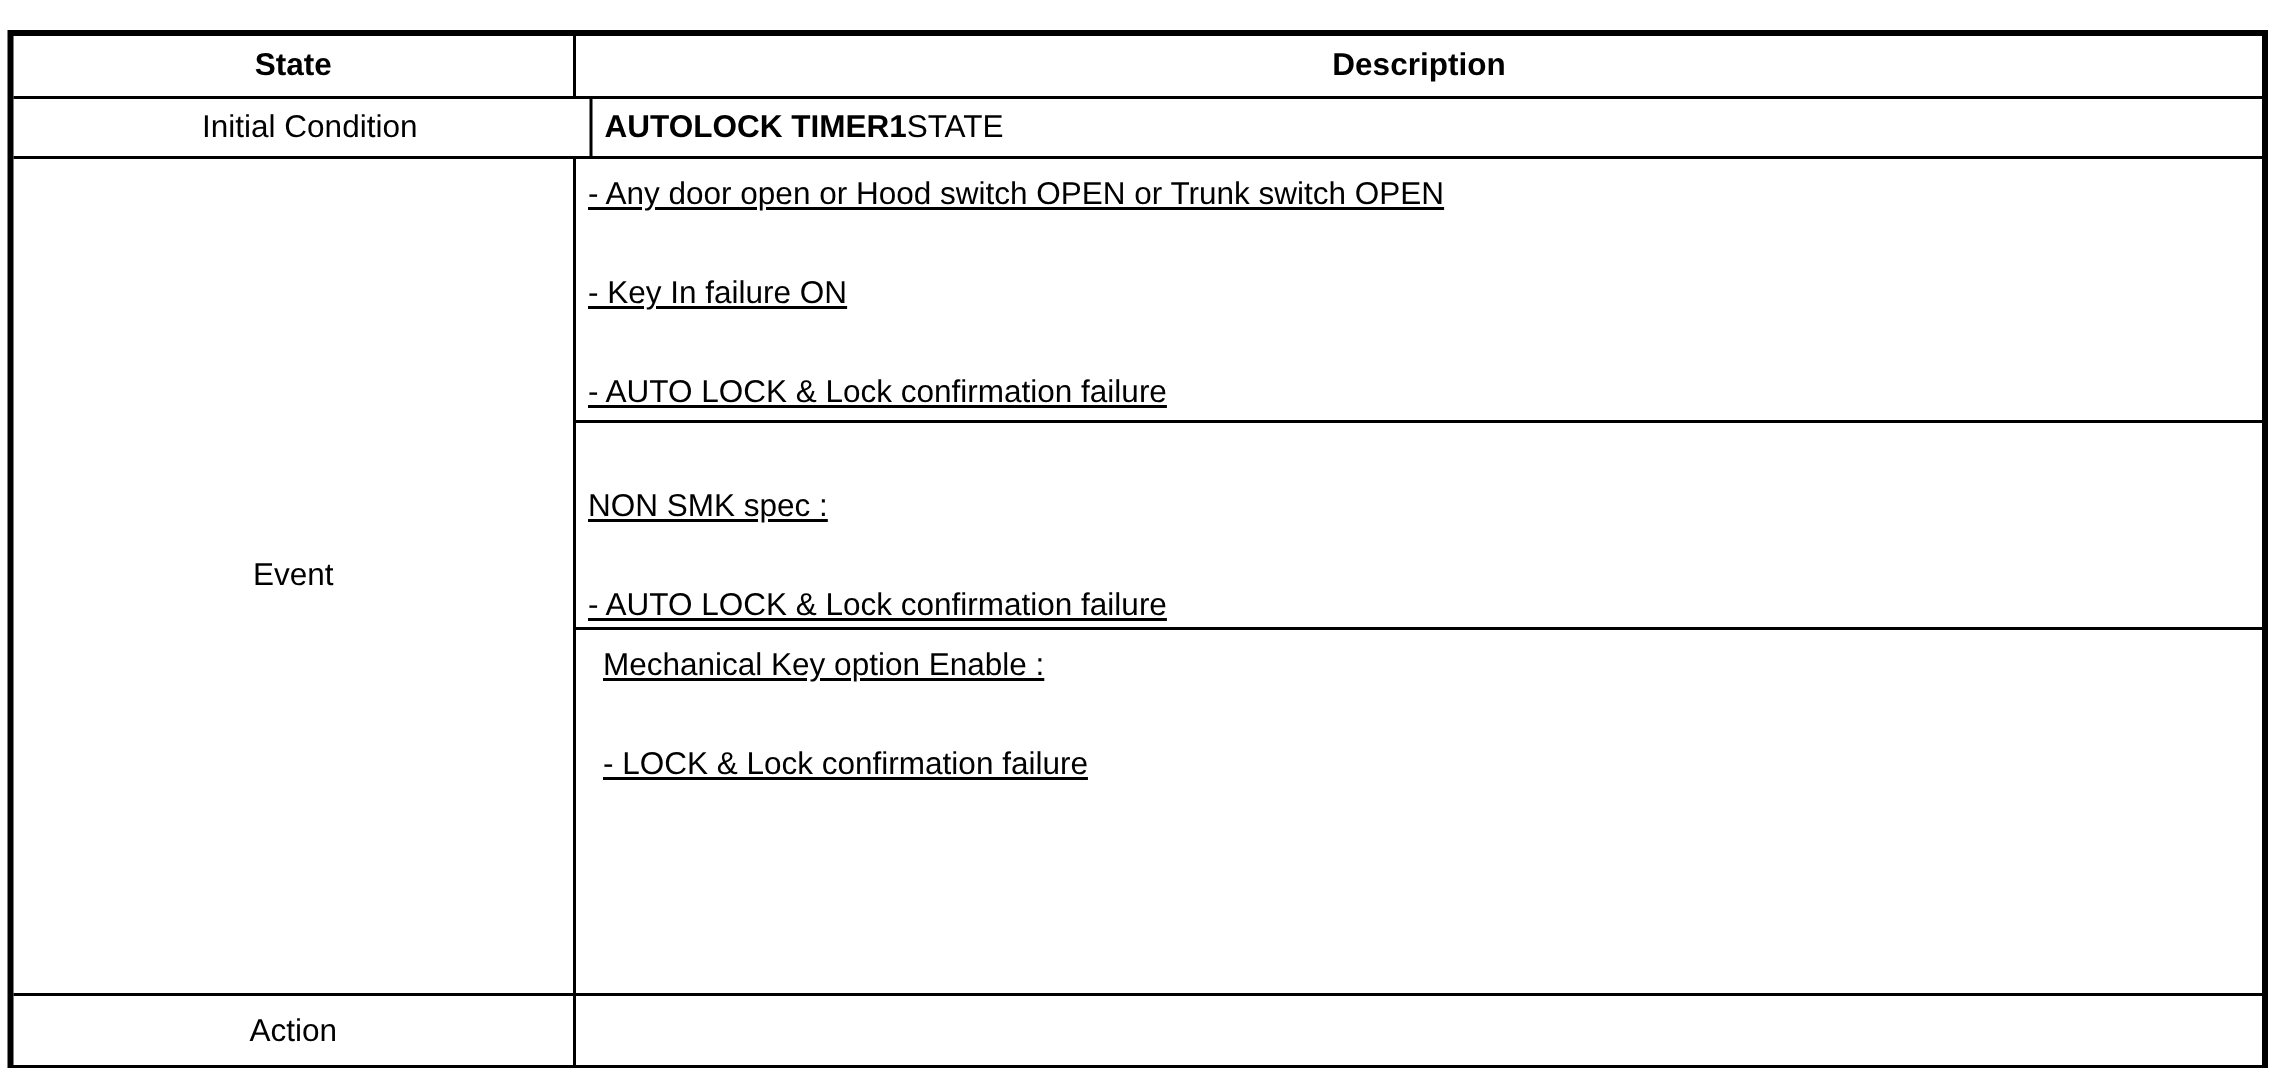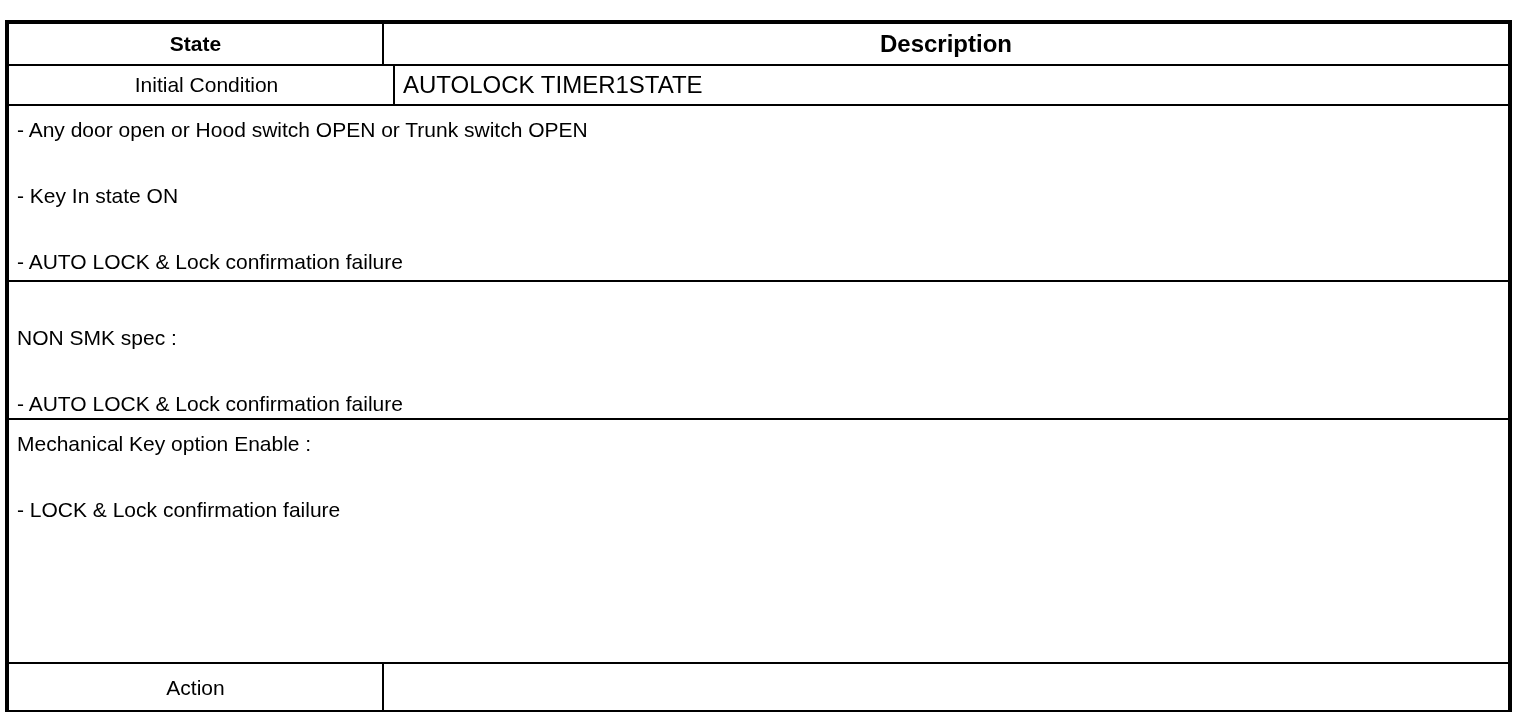--- a/index.html
+++ b/index.html
@@ -52,21 +52,21 @@
     box-sizing: border-box;
     display: flex;
     flex-direction: column;
   }
   .cell-right-center {
     flex: 1;
     box-sizing: border-box;
     display: flex;
     align-items: center;
     padding-left: 8px;
-    font-size: 24px;
+    font-size: 21px;
     line-height: 24px;
   }
   .row-header { height: 42px; min-height: 42px; }
   .row-header .cell-left,
   .row-header .cell-right-center { font-weight: bold; }
   .row-header .cell-right-center {
     justify-content: center;
     padding-left: 0;
   }
   .row-initial { height: 40px; min-height: 40px; padding-left: 11px; }
@@ -75,29 +75,30 @@
   .event-group {
     box-sizing: border-box;
     border-bottom: 2px solid #000000;
     padding: 12px 8px 0 8px;
     overflow: hidden;
   }
   .event-group:last-child { border-bottom: none; }
   .eg-1 { height: 176px; min-height: 176px; }
   .eg-2 { height: 106px; min-height: 106px; margin-top: 32px; }
   .eg-3 { height: 174px; min-height: 174px; }
-  .eg-4 { height: 100px; min-height: 100px; }
+  .eg-4 { height: 100px; min-height: 100px; margin-left: 10px; }
   .event-line {
     font-size: 21px;
     line-height: 24px;
     margin-bottom: 42px;
     white-space: nowrap;
+    text-decoration: underline;
   }
   .event-line:last-child { margin-bottom: 0; }
-  .bold-seg { font-weight: normal; }
+  .bold-seg { font-weight: bold; }
   .inline-text { white-space: pre; }
 </style>
 </head>
 <body>
 
 <div class="page">
   <div class="spec-table">
 
     <div class="trow row-header">
       <div class="cell-left">
@@ -116,25 +117,28 @@
       </div>
       <div class="cell-right">
         <div class="cell-right-center">
           <span class="bold-seg inline-text">AUTOLOCK TIMER1</span>
             <span class="inline-text">STATE</span>
         </div>
       </div>
     </div>
 
     <div class="trow row-event">
+      <div class="cell-left">
+        <span>Event</span>
+      </div>
       <div class="cell-right">
 
         <div class="event-group eg-1">
           <div class="event-line">- Any door open or Hood switch OPEN or Trunk switch OPEN</div>
-          <div class="event-line">- Key In state ON</div>
+          <div class="event-line">- Key In failure ON</div>
           <div class="event-line">- AUTO LOCK &amp; Lock confirmation failure</div>
         </div>
 
         <div class="event-group eg-2">
           <div class="event-line">NON SMK spec :</div>
           <div class="event-line">- AUTO LOCK &amp; Lock confirmation failure</div>
         </div>
 
 
         <div class="event-group eg-4">

